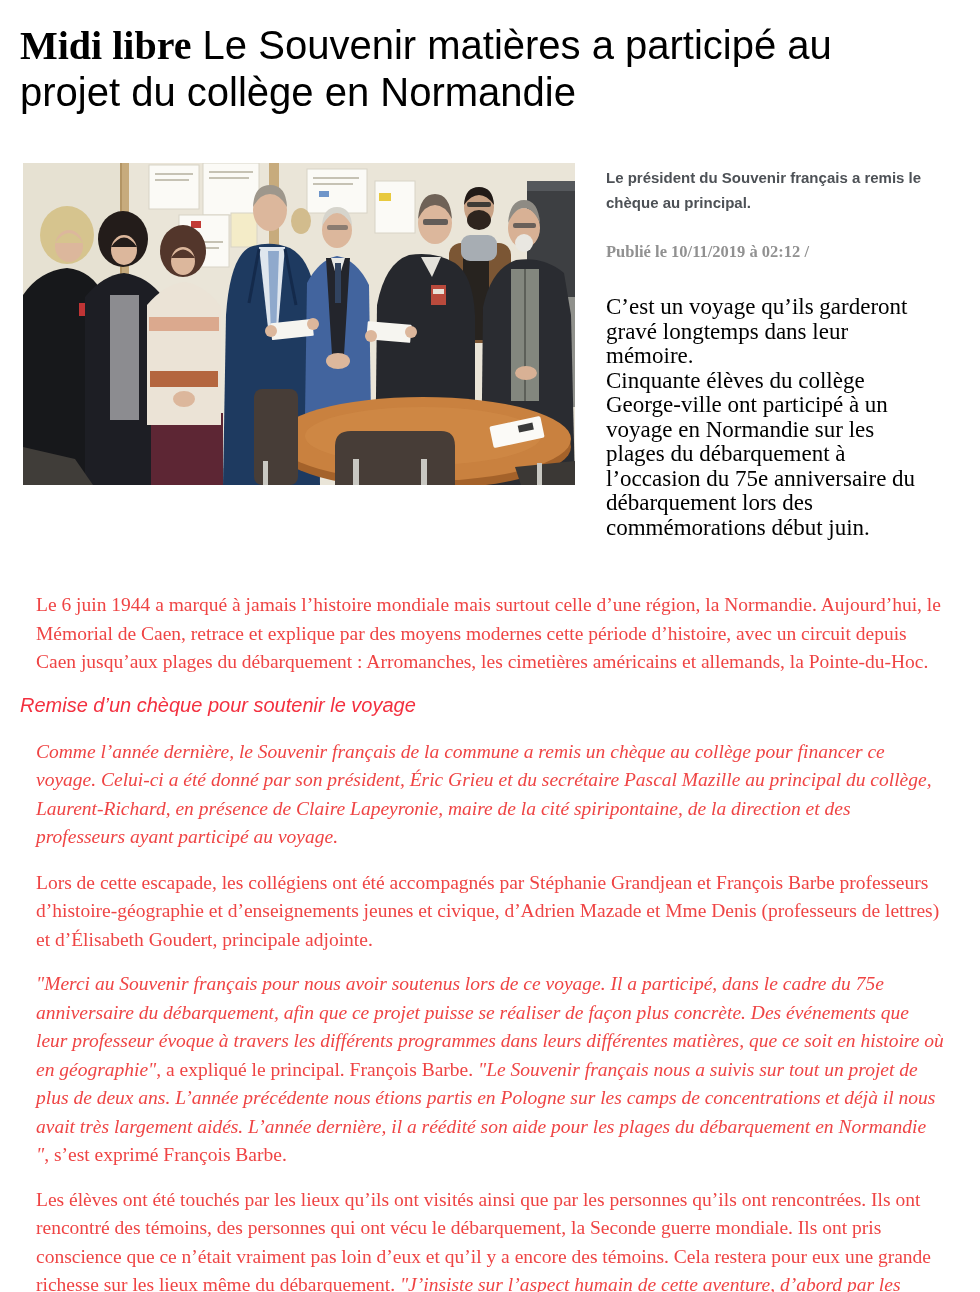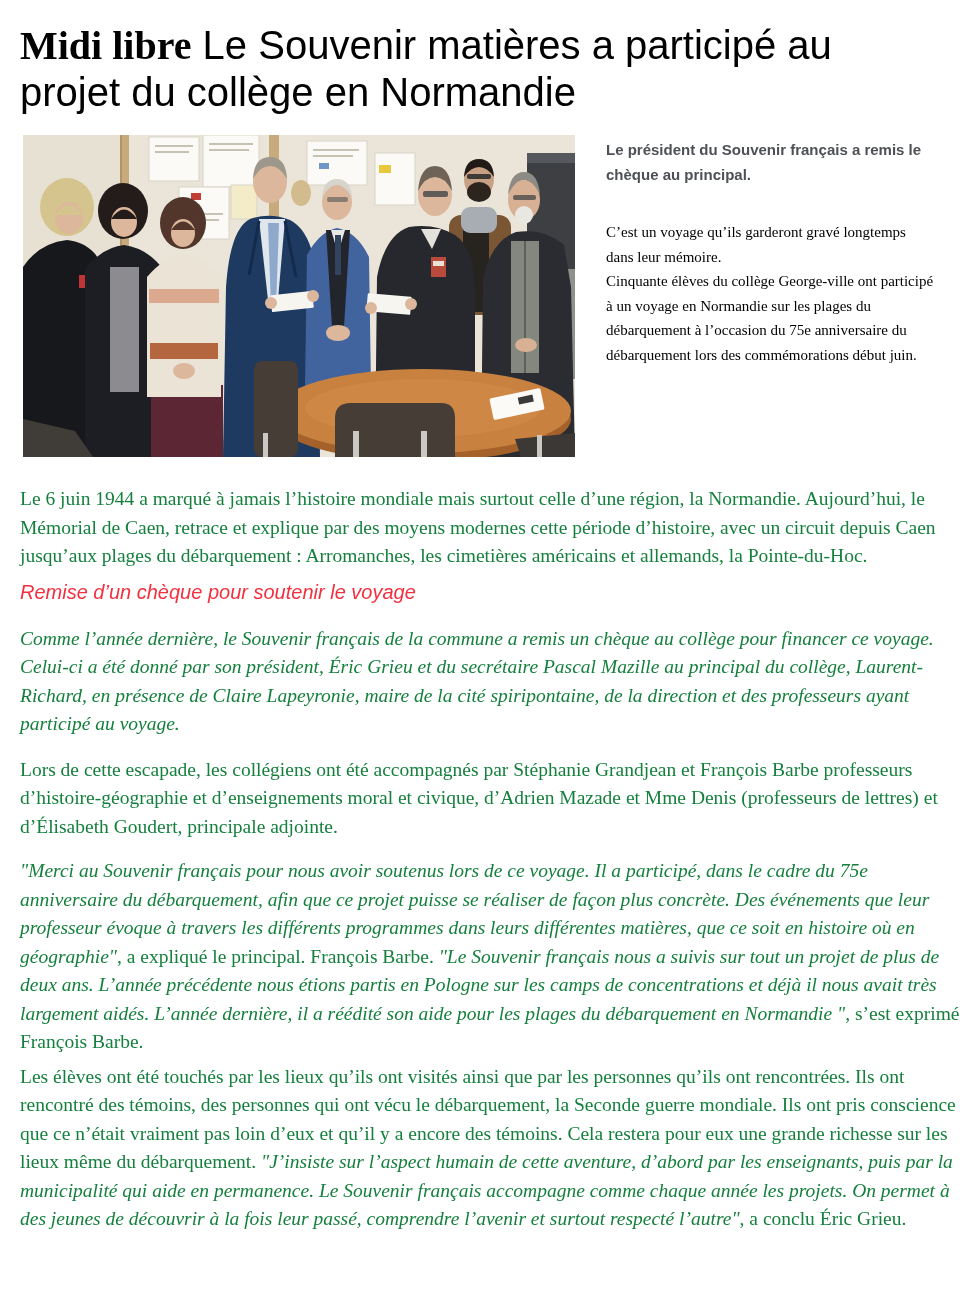--- a/index.html
+++ b/index.html
@@ -9,38 +9,38 @@
     font-family:"Liberation Serif", serif;color:#000;
   }
   
   h1.headline{
     margin:22px 0 0;max-width:912px;
     font-family:"Liberation Sans", sans-serif;font-weight:400;
     font-size:40px;line-height:46px;color:#000;
   }
   h1.headline .brand{font-family:"Liberation Serif", serif;font-weight:700;text-align:center;}
   
-  .media-row{display:flex;align-items:flex-start;margin-top:20px;}
+  .media-row{display:flex;align-items:flex-start;margin-top:48px;}
   .photo-wrap{flex:0 0 auto;width:552px;height:322px;margin-left:3px;}
   svg.photo{display:block;width:552px;height:322px;}
   .side-col{margin-left:31px;width:362px;}
   .caption{
     margin:2px 0 0;font-family:"Liberation Sans", sans-serif;
     font-weight:700;font-size:15px;line-height:25px;color:var(--caption-gray,#4d5156);
   }
   .pubdate{
     margin-top:27px;font-family:"Liberation Serif", serif;
     font-weight:700;font-size:16.5px;line-height:20px;color:var(--date-gray,#919191);
   }
   .intro{
-    margin-top:33px;width:330px;font-size:15px;line-height:24.5px;color:#000;
+    margin-top:33px;width:330px;font-size:23px;line-height:24.5px;color:#000;
     white-space:pre-line;
   }
   
-  .body-text p{margin:0;font-size:19.5px;line-height:28.5px;color:#15803d;max-width:940px;}
+  .body-text p{margin:16px;font-size:19.5px;line-height:28.5px;color:#ef4444;max-width:940px;}
   .body-text .p1{margin-top:28px;}
   h2.subhead{
     margin:9px 0 0;font-family:"Liberation Sans", sans-serif;font-weight:400;
     font-size:20px;line-height:25px;color:var(--accent-red,#f3303f);font-style:italic;
   }
   .body-text .p2{margin-top:20px;font-style:italic;}
   .body-text .p3{margin-top:17px;}
   .body-text .p4{margin-top:16px;}
   .body-text .p5{margin-top:6px;}
   .it{font-style:italic;}
@@ -207,27 +207,28 @@
           <rect x="398" y="296" width="6" height="26" fill="#c9c8c2"></rect>
           <polygon points="0,284 52,296 70,322 0,322" fill="#403d39"></polygon>
           <polygon points="492,304 552,298 552,322 498,322" fill="#3b3835"></polygon>
           <rect x="514" y="300" width="5" height="22" fill="#c9c8c2"></rect>
         </g>
       </svg>
     </div>
 
     <div class="side-col">
       <p class="caption">Le président du Souvenir français a remis le chèque au principal.</p>
+      <p class="pubdate">Publié le 10/11/2019 à 02:12 /</p>
       <p class="intro">C’est un voyage qu’ils garderont gravé longtemps dans leur mémoire.
 Cinquante élèves du collège George-ville ont participé à un voyage en Normandie sur les plages du débarquement à l’occasion du 75e anniversaire du débarquement lors des commémorations début juin.</p>
     </div>
   </div>
 
   <div class="body-text">
     <p class="p1">Le 6 juin 1944 a marqué à jamais l’histoire mondiale mais surtout celle d’une région, la Normandie. Aujourd’hui, le Mémorial de Caen, retrace et explique par des moyens modernes cette période d’histoire, avec un circuit depuis Caen jusqu’aux plages du débarquement : Arromanches, les cimetières américains et allemands, la Pointe-du-Hoc.</p>
     <h2 class="subhead">Remise d’un chèque pour soutenir le voyage</h2>
     <p class="p2">Comme l’année dernière, le Souvenir français de la commune a remis un chèque au collège pour financer ce voyage. Celui-ci a été donné par son président, Éric Grieu et du secrétaire Pascal Mazille au principal du collège, Laurent-Richard, en présence de Claire Lapeyronie, maire de la cité spiripontaine, de la direction et des professeurs ayant participé au voyage.</p>
-    <p class="p3">Lors de cette escapade, les collégiens ont été accompagnés par Stéphanie Grandjean et François Barbe professeurs d’histoire-géographie et d’enseignements moral et civique, d’Adrien Mazade et Mme Denis (professeurs de lettres) et d’Élisabeth Goudert, principale adjointe.</p>
+    <p class="p3">Lors de cette escapade, les collégiens ont été accompagnés par Stéphanie Grandjean et François Barbe professeurs d’histoire-géographie et d’enseignements jeunes et civique, d’Adrien Mazade et Mme Denis (professeurs de lettres) et d’Élisabeth Goudert, principale adjointe.</p>
     <p class="p4"><span class="it">"Merci au Souvenir français pour nous avoir soutenus lors de ce voyage. Il a participé, dans le cadre du 75e anniversaire du débarquement, afin que ce projet puisse se réaliser de façon plus concrète. Des événements que leur professeur évoque à travers les différents programmes dans leurs différentes matières, que ce soit en histoire où en géographie"</span><span>, a expliqué le principal. François Barbe. </span><span class="it">"Le Souvenir français nous a suivis sur tout un projet de plus de deux ans. L’année précédente nous étions partis en Pologne sur les camps de concentrations et déjà il nous avait très largement aidés. L’année dernière, il a réédité son aide pour les plages du débarquement en Normandie "</span><span>, s’est exprimé François Barbe.</span></p>
     <p class="p5"><span>Les élèves ont été touchés par les lieux qu’ils ont visités ainsi que par les personnes qu’ils ont rencontrées. Ils ont rencontré des témoins, des personnes qui ont vécu le débarquement, la Seconde guerre mondiale. Ils ont pris conscience que ce n’était vraiment pas loin d’eux et qu’il y a encore des témoins. Cela restera pour eux une grande richesse sur les lieux même du débarquement. </span><span class="it">"J’insiste sur l’aspect humain de cette aventure, d’abord par les enseignants, puis par la municipalité qui aide en permanence. Le Souvenir français accompagne comme chaque année les projets. On permet à des jeunes de découvrir à la fois leur passé, comprendre l’avenir et surtout respecté l’autre"</span><span>, a conclu Éric Grieu.</span></p>
   </div>
 
 </div>
 
 </body></html>

